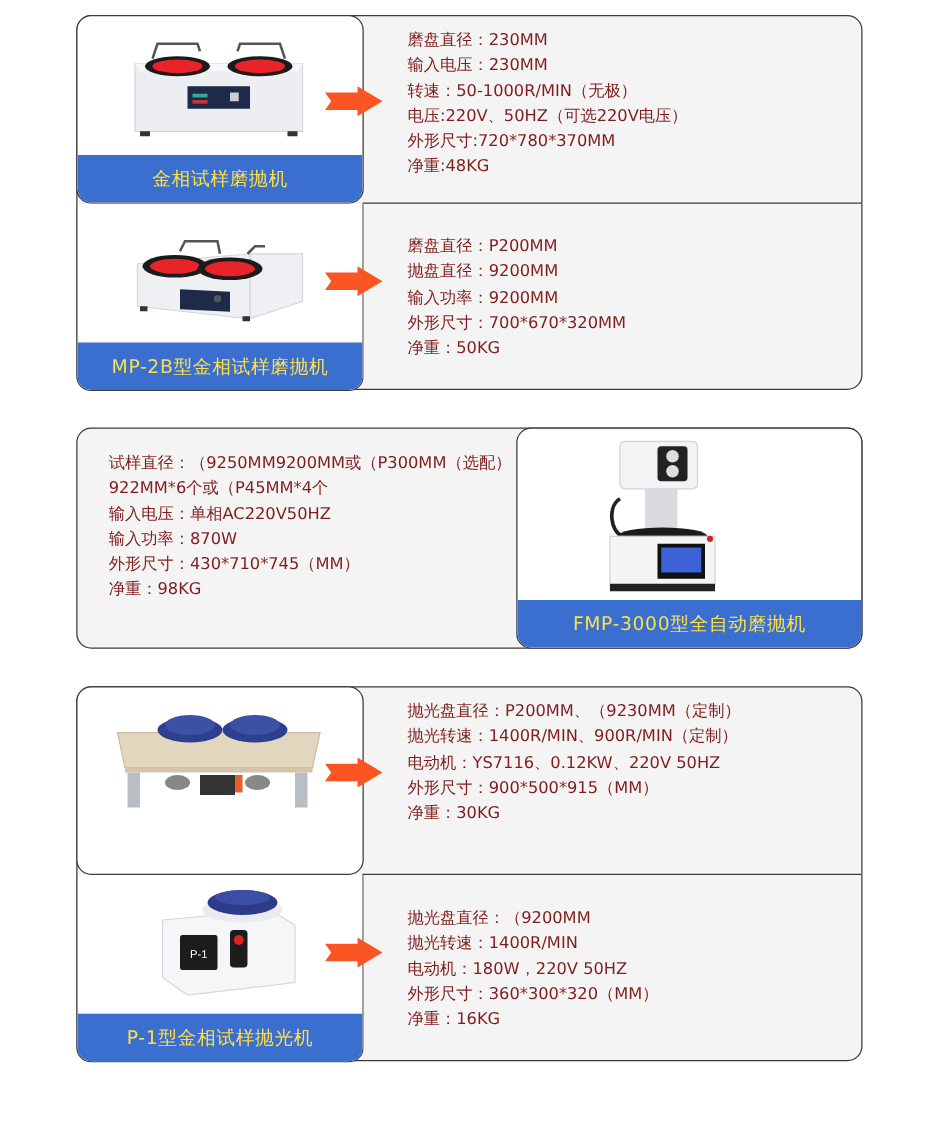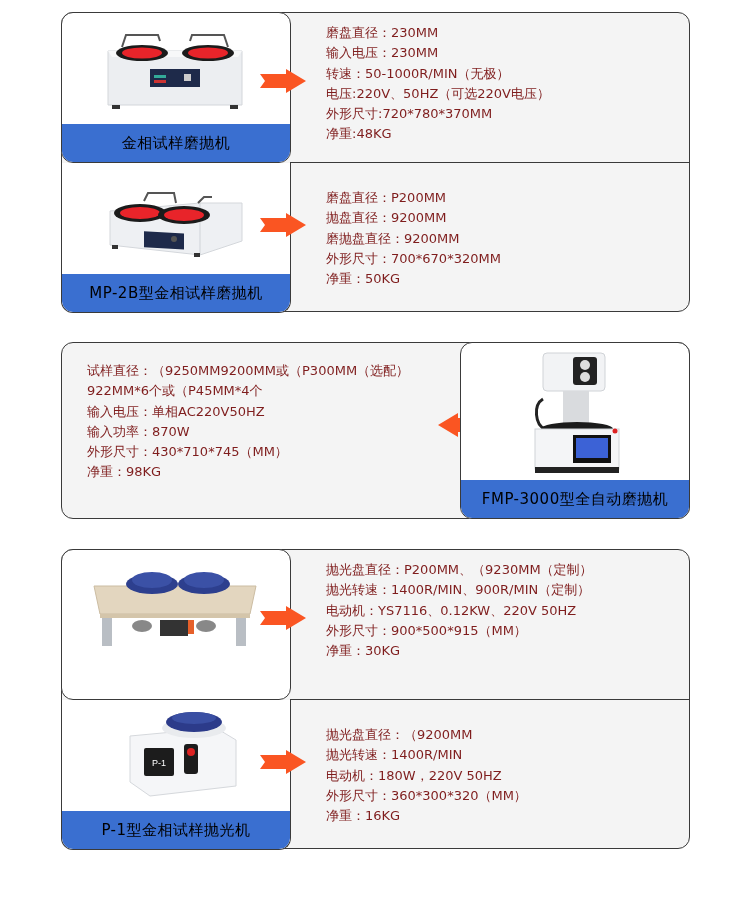--- a/index.html
+++ b/index.html
@@ -31,21 +31,21 @@
     border: 1px solid #3a3a3a;
     overflow: hidden;
   }
   .row-top .img-panel { top: -1px; height: 151px; border-radius: 12px 12px 12px 12px; }
   .row-bot .img-panel { top: 0px; height: 150px; border-radius: 0 0 12px 12px; border-top: none; }
 
   .img-area { position: absolute; left: 0; right: 0; top: 0; bottom: 38px; text-align: center; }
   .label-bar {
     position: absolute; left: 0; right: 0; bottom: 0; height: 38px;
     background: #3a6fd0;
-    color: #000000;
+    color: #fde047;
     font-size: 15px;
     display: flex; align-items: center; justify-content: center;
     border-radius: 0 0 11px 11px;
     letter-spacing: 0.5px;
   }
 
   .specs {
     position: absolute;
     font-size: 13px; line-height: 20.3px;
     color: #7f1d1d;
@@ -56,21 +56,21 @@
 
   .arrow {
     position: absolute; width: 46px; height: 24px;
   }
   .row-top .arrow { left: 198px; top: 56px; }
   .row-bot .arrow { left: 198px; top: 50px; }
 
   
   .card2 .specs { left: 25px; top: 18px; }
   .card2 .img-panel {
-    left: auto; right: -1px; top: -1px; height: 177px; width: 230px;
+    left: auto; right: -1px; top: -1px; height: 177px; width: 277px;
     border-radius: 12px;
   }
   .card2 .arrow { left: 376px; top: 70px; }
 
   
   .prod { position: absolute; }
 </style>
 </head>
 <body>
 
@@ -140,21 +140,21 @@
         </svg>
       </div>
       <div class="label-bar">MP-2B型金相试样磨抛机</div>
     </div>
     <svg class="arrow">
         <use href="#arrow-right"></use>
       </svg>
     <div class="specs">
       <div>磨盘直径：P200MM</div>
       <div>抛盘直径：9200MM</div>
-      <div>磨抛盘直径：9200MM</div>
+      <div>输入功率：9200MM</div>
       <div>外形尺寸：700*670*320MM</div>
       <div>净重：50KG</div>
     </div>
   </div>
 </div>
 
 <div class="card card2">
   <div class="specs">
     <div>试样直径：（9250MM9200MM或（P300MM（选配）</div>
     <div>922MM*6个或（P45MM*4个</div>

